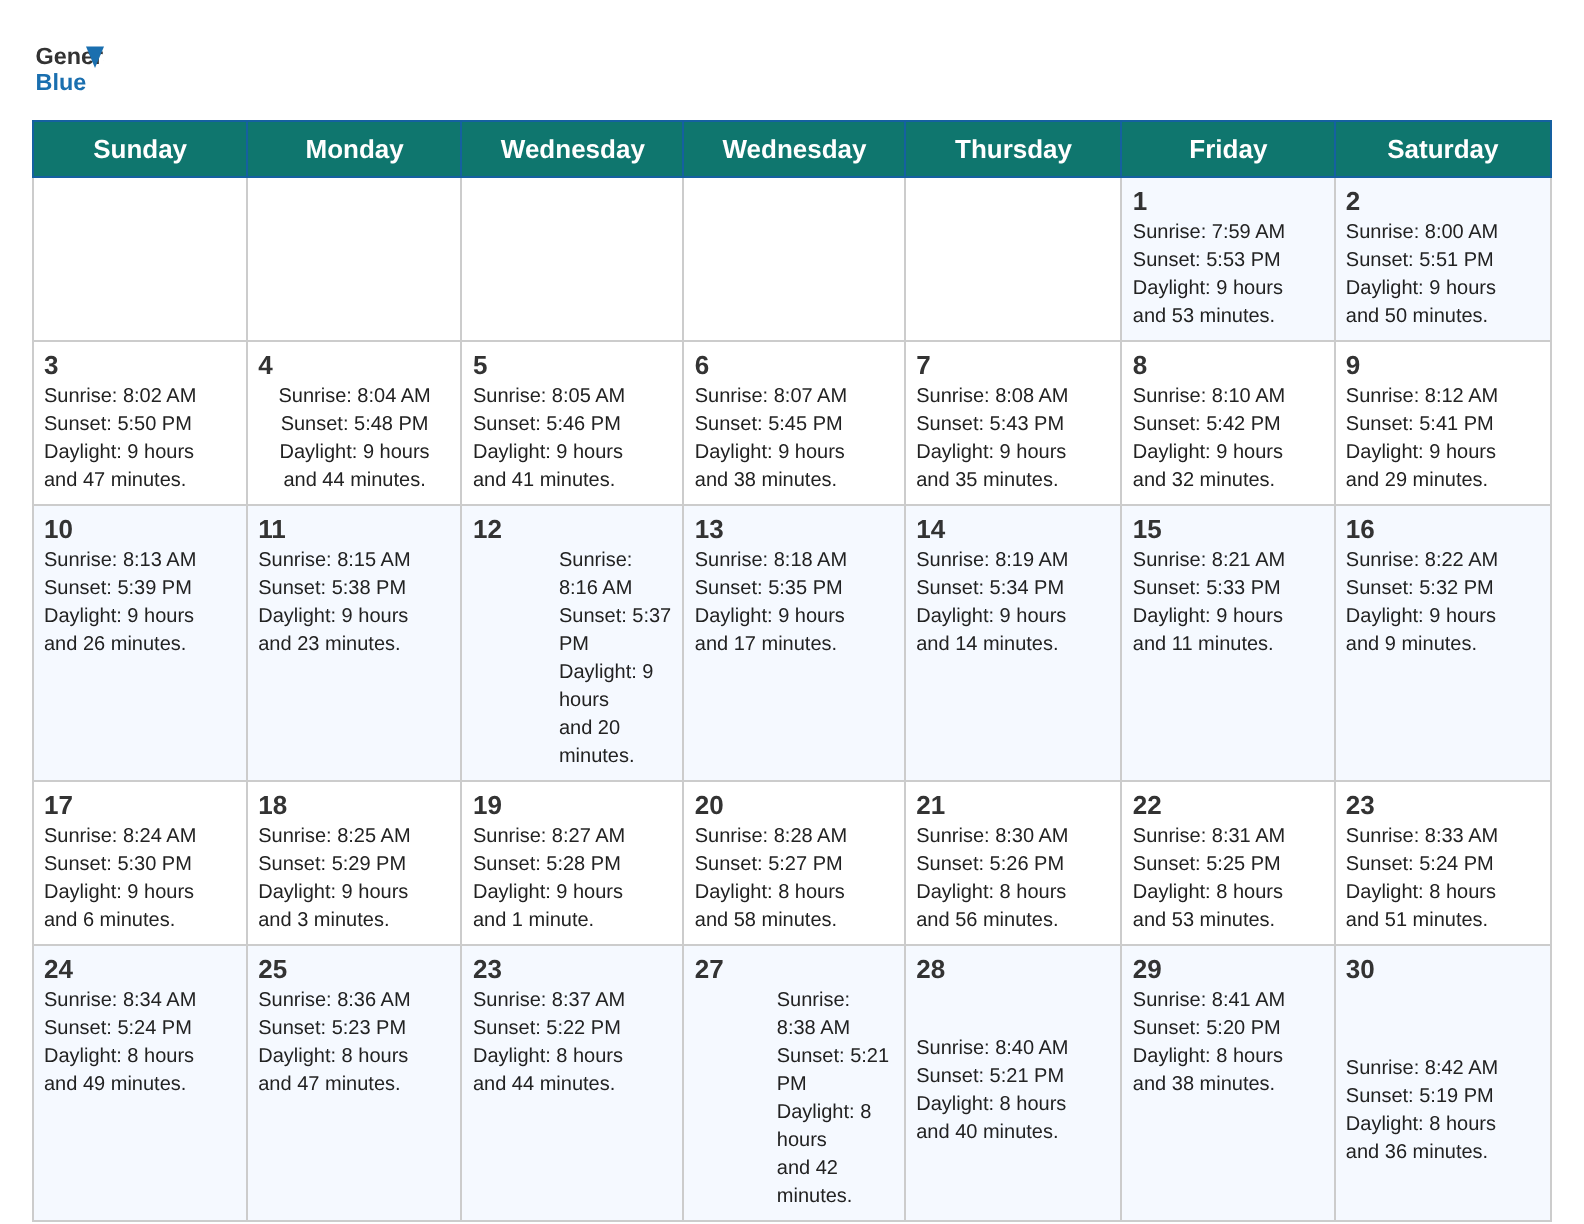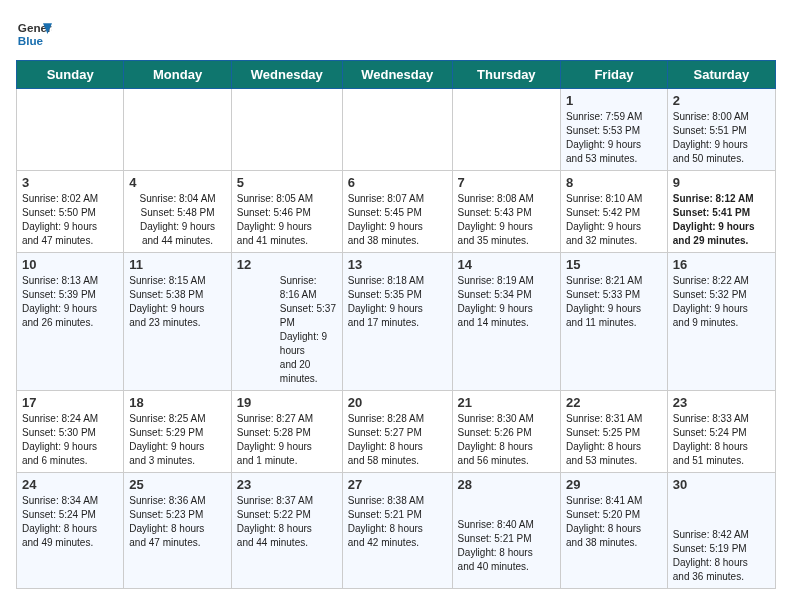--- a/index.html
+++ b/index.html
@@ -164,21 +164,21 @@
         </td>
         <td>
           <span class="day-num">8</span>
           <div class="day-info" style="white-space: pre-line;">Sunrise: 8:10 AM
 Sunset: 5:42 PM
 Daylight: 9 hours
 and 32 minutes.</div>
         </td>
         <td>
           <span class="day-num">9</span>
-          <div class="day-info" style="white-space: pre-line; font-weight: bold;">Sunrise: 8:12 AM
+          <div class="day-info" style="white-space: pre-line;">Sunrise: 8:12 AM
 Sunset: 5:41 PM
 Daylight: 9 hours
 and 29 minutes.</div>
         </td>
       </tr>
       <tr>
         <td>
           <span class="day-num">10</span>
           <div class="day-info" style="white-space: pre-line;">Sunrise: 8:13 AM
 Sunset: 5:39 PM
@@ -296,21 +296,21 @@
         </td>
         <td>
           <span class="day-num">23</span>
           <div class="day-info" style="white-space: pre-line;">Sunrise: 8:37 AM
 Sunset: 5:22 PM
 Daylight: 8 hours
 and 44 minutes.</div>
         </td>
         <td>
           <span class="day-num">27</span>
-          <div class="day-info" style="white-space: pre-line;">Sunrise: 8:38 AM
+          <div class="day-info" style="white-space: pre-line; margin-left: 41px;">Sunrise: 8:38 AM
 Sunset: 5:21 PM
 Daylight: 8 hours
 and 42 minutes.</div>
         </td>
         <td>
           <span class="day-num">28</span>
           <div class="day-info" style="white-space: pre-line; margin-top: 26px;">Sunrise: 8:40 AM
 Sunset: 5:21 PM
 Daylight: 8 hours
 and 40 minutes.</div>

